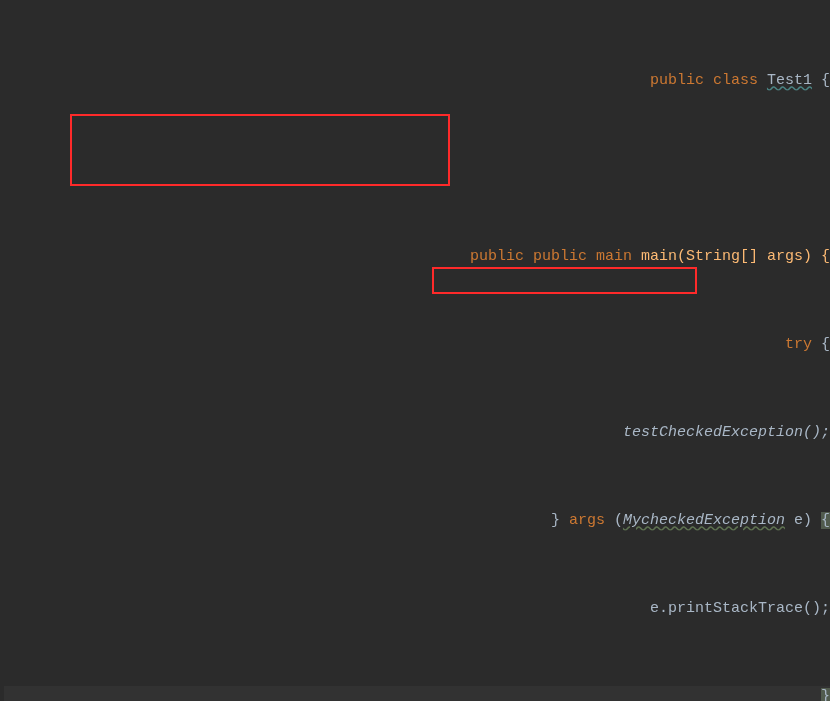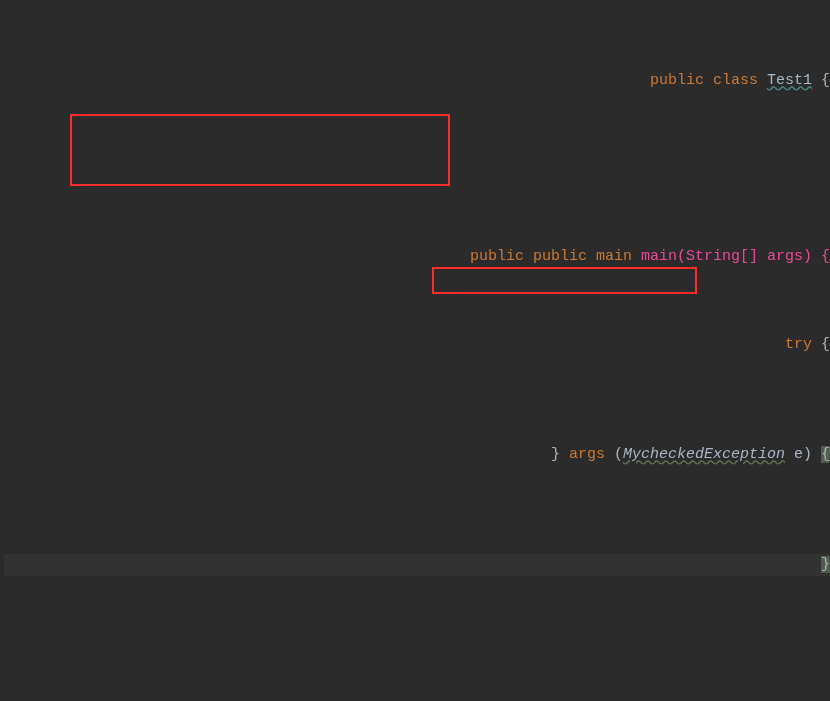--- a/index.html
+++ b/index.html
@@ -14,21 +14,21 @@
     height: 701px;
     overflow: hidden;
   }
   .editor {
     padding: 4px 0 0 4px;
     position: relative;
     white-space: pre;
   }
   .line { height: 22px; text-align: right; }
   .kw { color: #cc7832; }
-  .method-decl { color: #ec4899; }
+  .method-decl { color: #fdba74; }
   .punct { color: #a9b7c6; }
   .hl-bg {
     background: #515b4e;
     color: #a9b7c6;
   }
   .wavy {
     text-decoration-line: underline;
     text-decoration-style: wavy;
     text-decoration-color: #5e7251;
     font-style: italic;
@@ -54,23 +54,25 @@
 <div class="editor">
 
   <div class="line"><span class="kw">public</span> <span class="kw">class</span> <span class="wavy-teal">Test1</span> <span class="punct">{</span></div>
 
   <div class="line"> </div>
 
   <div class="line">    <span class="kw">public</span> <span class="kw">public</span> <span class="kw">main</span> <span class="method-decl">main(String[] args) {</span></div>
 
   <div class="line">        <span class="kw">try</span><span> {</span></div>
 
+  <div class="line">            <span style="font-style:italic">testCheckedException();</span></div>
 
   <div class="line">        <span class="punct">}</span> <span class="kw">args</span><span> (</span><span class="wavy">MycheckedException</span><span> e) </span><span class="hl-bg">{</span></div>
 
+  <div class="line">            <span>e.printStackTrace();</span></div>
 
   <div class="line highlight-line">        <span class="hl-bg">}</span></div>
 
   
 
   
 
   
 
   

